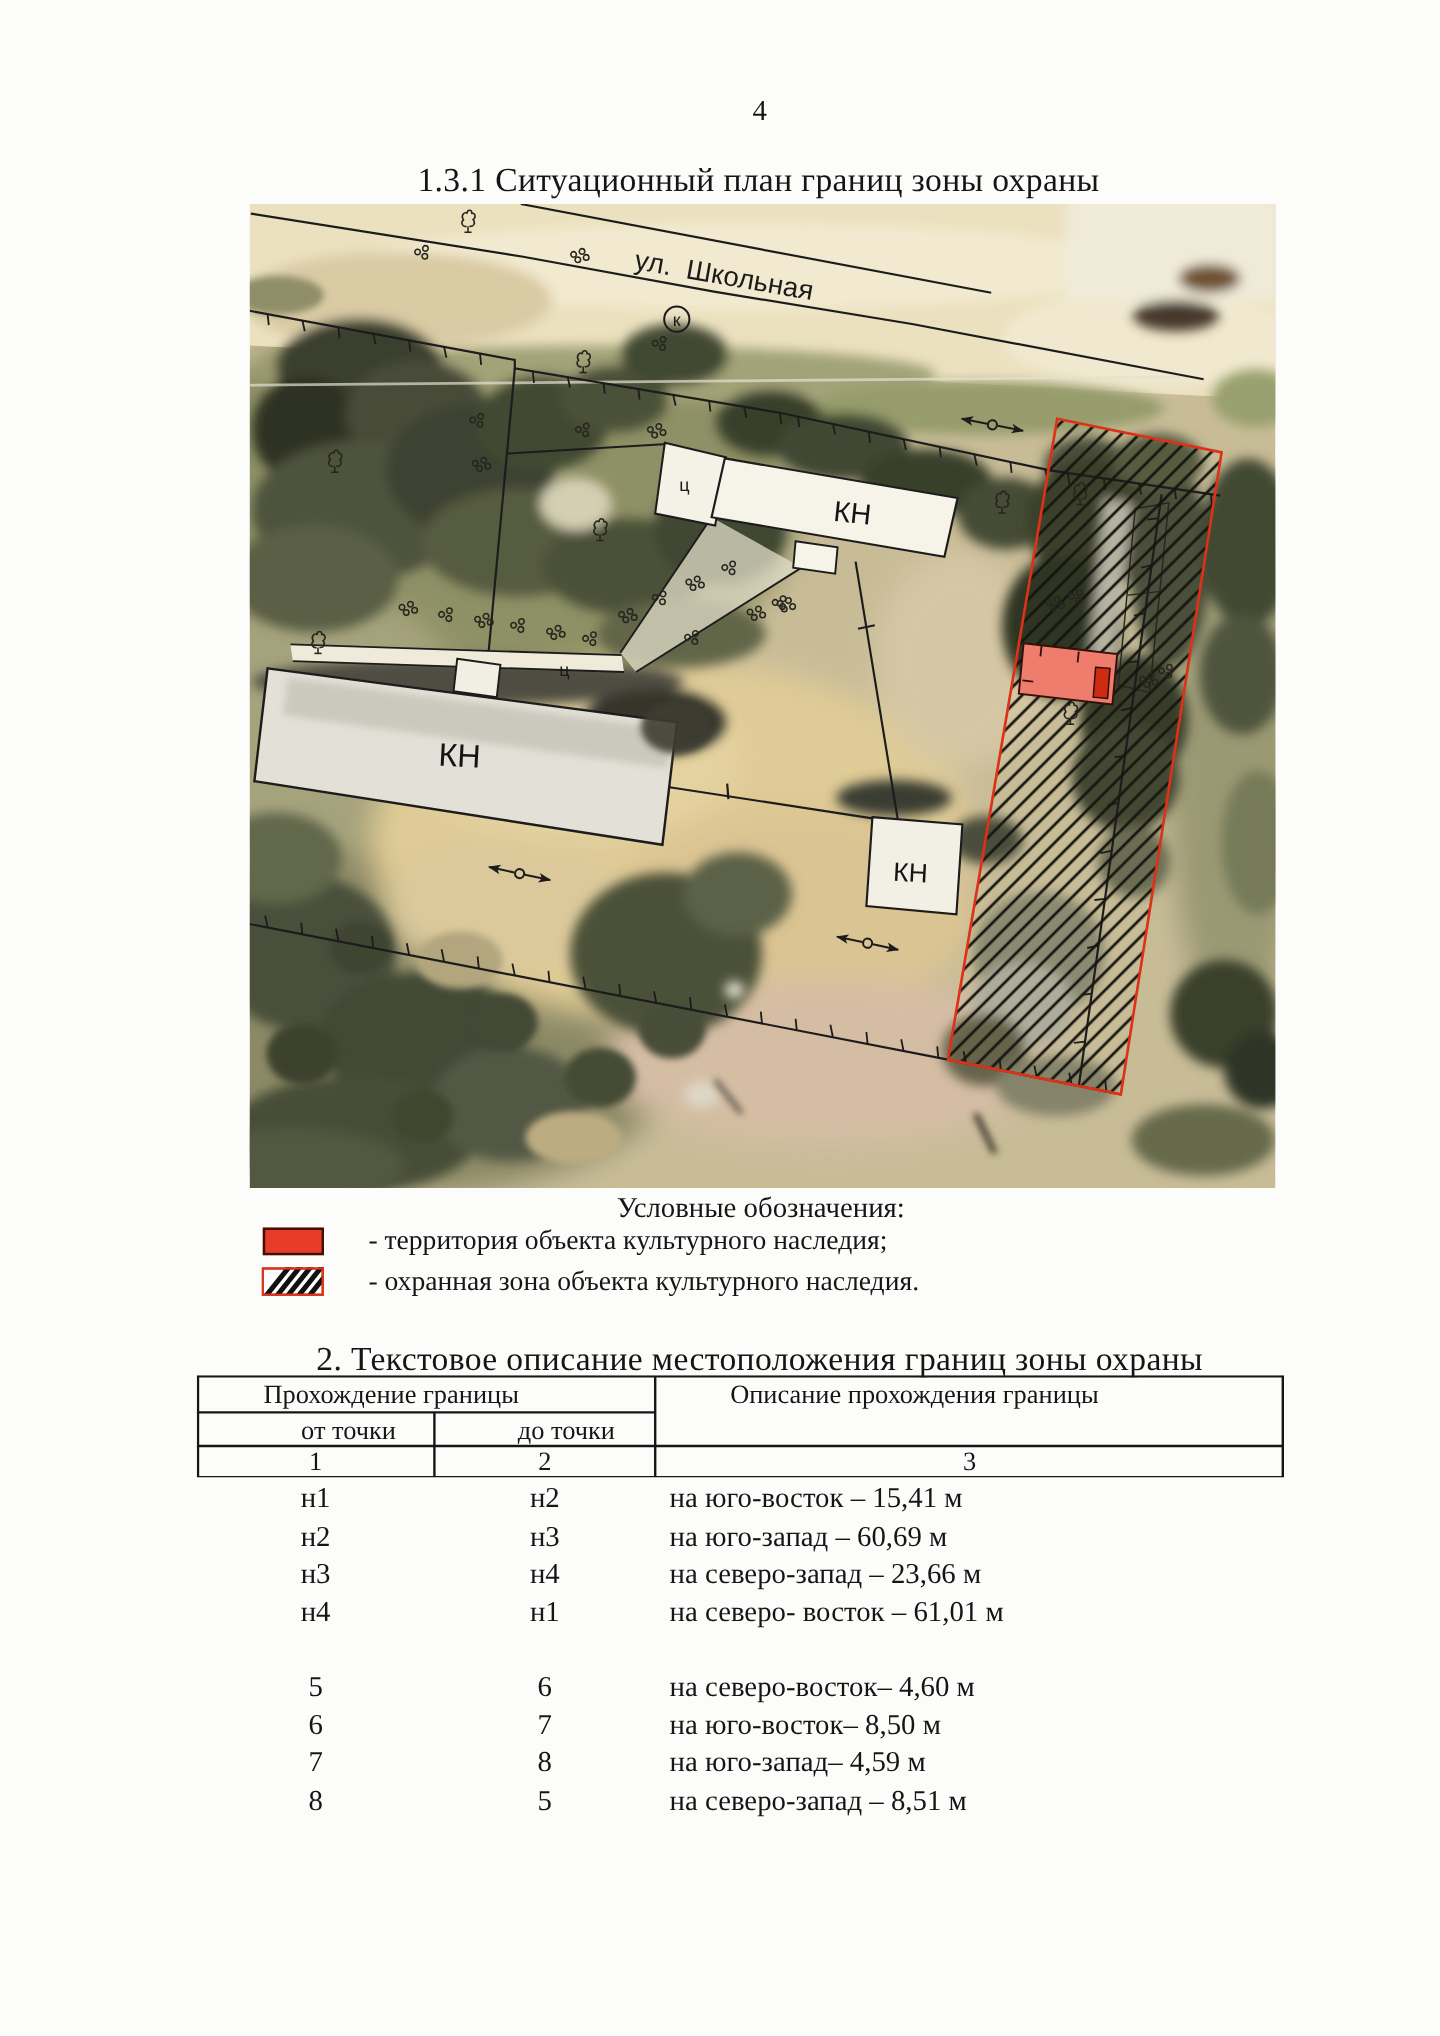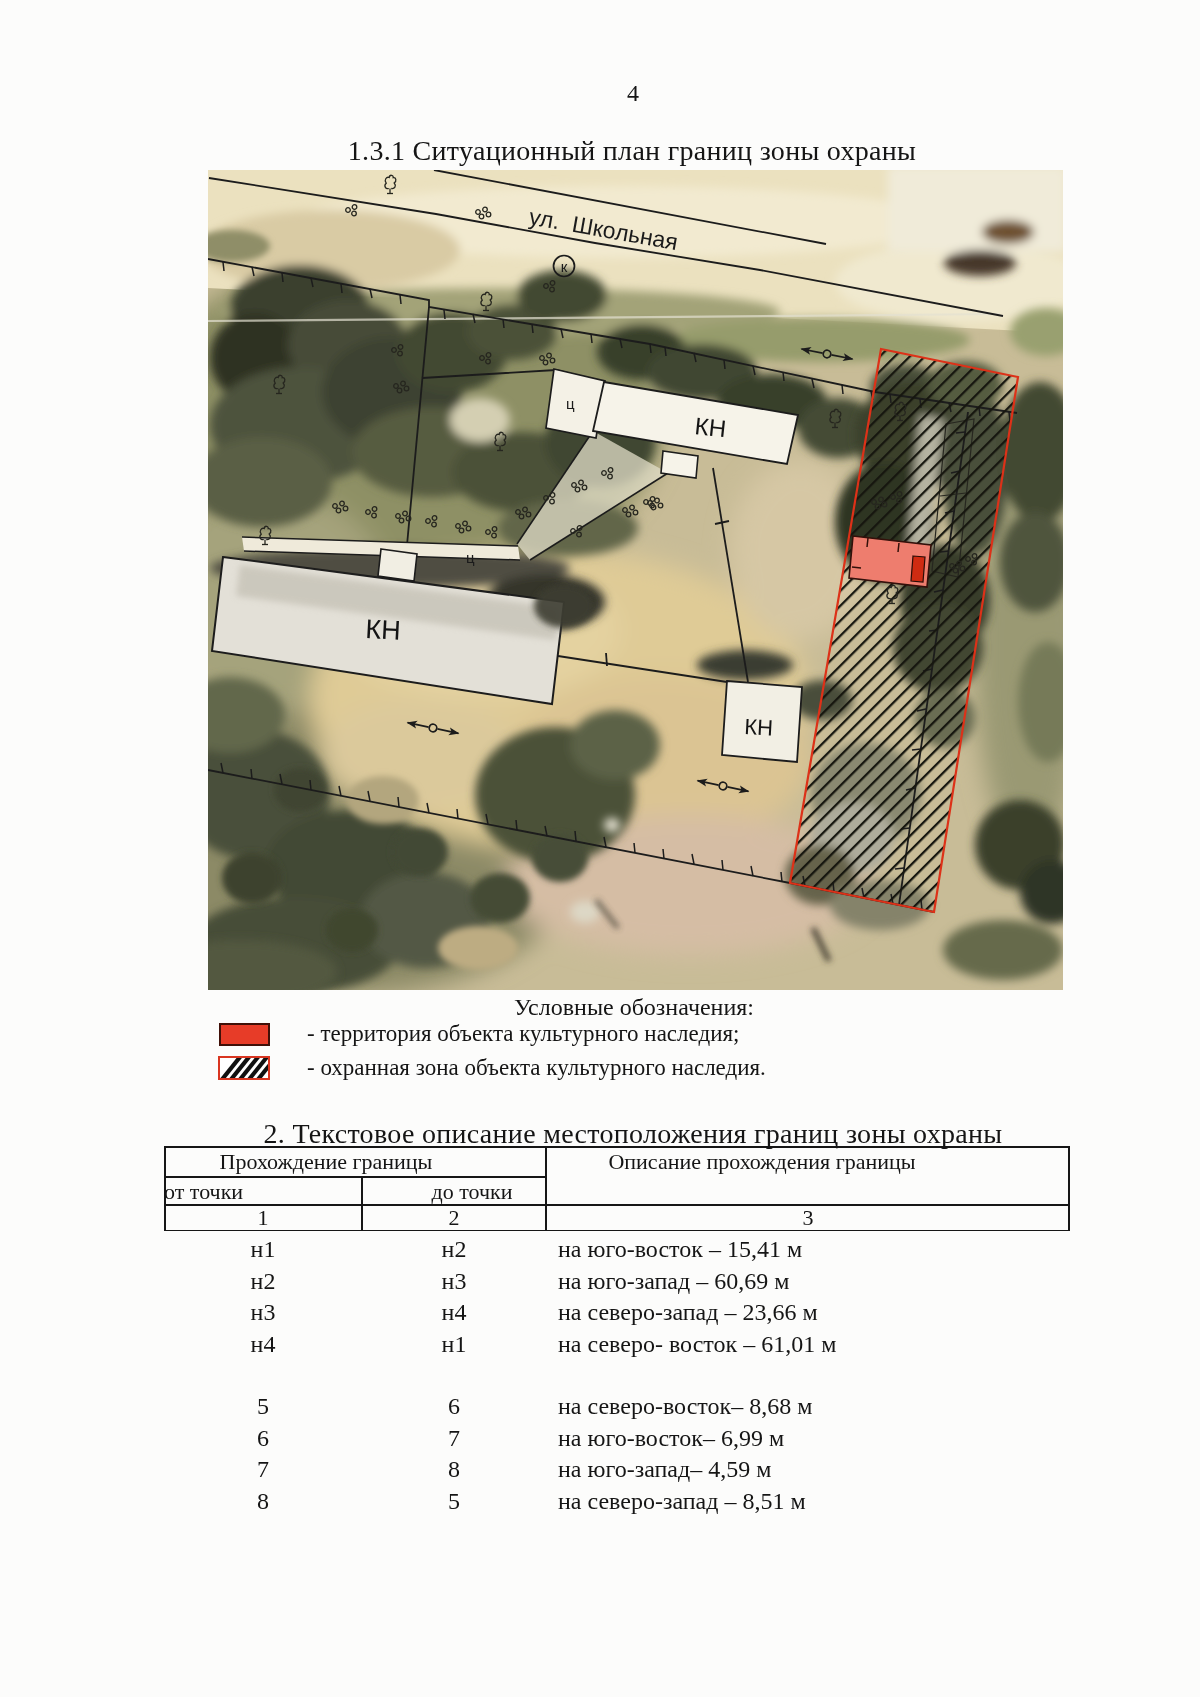--- a/index.html
+++ b/index.html
@@ -492,21 +492,21 @@
 <line x1="1" y1="1" x2="1" y2="85"></line>
 <line x1="198" y1="31" x2="198" y2="85"></line>
 <line x1="382" y1="1" x2="382" y2="85"></line>
 <line x1="905" y1="1" x2="905" y2="85"></line>
 </g>
     </svg></div>
 
 <div class="abs" style="left:164px;top:1149px;width:324px;text-align:center;font-size:22px">Прохождение границы</div>
 <div class="abs" style="left:546px;top:1149px;width:432px;text-align:center;font-size:22px">Описание прохождения границы</div>
 
-<div class="abs" style="left:164px;top:1179px;width:166px;text-align:left;font-size:22px">от точки</div>
+<div class="abs" style="left:164px;top:1179px;width:166px;text-align:right;font-size:22px">от точки</div>
 <div class="abs" style="left:362px;top:1179px;width:220px;text-align:center;font-size:22px">до точки</div>
 
 <div class="abs" style="left:164px;top:1205px;width:198px;text-align:center;font-size:22px">1</div>
 <div class="abs" style="left:362px;top:1205px;width:184px;text-align:center;font-size:22px">2</div>
 <div class="abs" style="left:546px;top:1205px;width:524px;text-align:center;font-size:22px">3</div>
 
 <div class="abs" style="left:164px;top:1236px;width:198px;text-align:center;font-size:24px">н1</div>
 <div class="abs" style="left:362px;top:1236px;width:184px;text-align:center;font-size:24px">н2</div>
 <div class="abs" style="left:558px;top:1236px;font-size:24px">на юго-восток – 15,41 м</div>
 
@@ -517,25 +517,25 @@
 <div class="abs" style="left:164px;top:1299px;width:198px;text-align:center;font-size:24px">н3</div>
 <div class="abs" style="left:362px;top:1299px;width:184px;text-align:center;font-size:24px">н4</div>
 <div class="abs" style="left:558px;top:1299px;font-size:24px">на северо-запад – 23,66 м</div>
 
 <div class="abs" style="left:164px;top:1331px;width:198px;text-align:center;font-size:24px">н4</div>
 <div class="abs" style="left:362px;top:1331px;width:184px;text-align:center;font-size:24px">н1</div>
 <div class="abs" style="left:558px;top:1331px;font-size:24px">на северо- восток – 61,01 м</div>
 
 <div class="abs" style="left:164px;top:1393px;width:198px;text-align:center;font-size:24px">5</div>
 <div class="abs" style="left:362px;top:1393px;width:184px;text-align:center;font-size:24px">6</div>
-<div class="abs" style="left:558px;top:1393px;font-size:24px">на северо-восток– 8,68 м</div>
+<div class="abs" style="left:558px;top:1393px;font-size:24px">на северо-восток– 4,60 м</div>
 
 <div class="abs" style="left:164px;top:1425px;width:198px;text-align:center;font-size:24px">6</div>
 <div class="abs" style="left:362px;top:1425px;width:184px;text-align:center;font-size:24px">7</div>
-<div class="abs" style="left:558px;top:1425px;font-size:24px">на юго-восток– 6,99 м</div>
+<div class="abs" style="left:558px;top:1425px;font-size:24px">на юго-восток– 8,50 м</div>
 
 <div class="abs" style="left:164px;top:1456px;width:198px;text-align:center;font-size:24px">7</div>
 <div class="abs" style="left:362px;top:1456px;width:184px;text-align:center;font-size:24px">8</div>
 <div class="abs" style="left:558px;top:1456px;font-size:24px">на юго-запад– 4,59 м</div>
 
 <div class="abs" style="left:164px;top:1488px;width:198px;text-align:center;font-size:24px">8</div>
 <div class="abs" style="left:362px;top:1488px;width:184px;text-align:center;font-size:24px">5</div>
 <div class="abs" style="left:558px;top:1488px;font-size:24px">на северо-запад – 8,51 м</div>
 
 </body></html>

